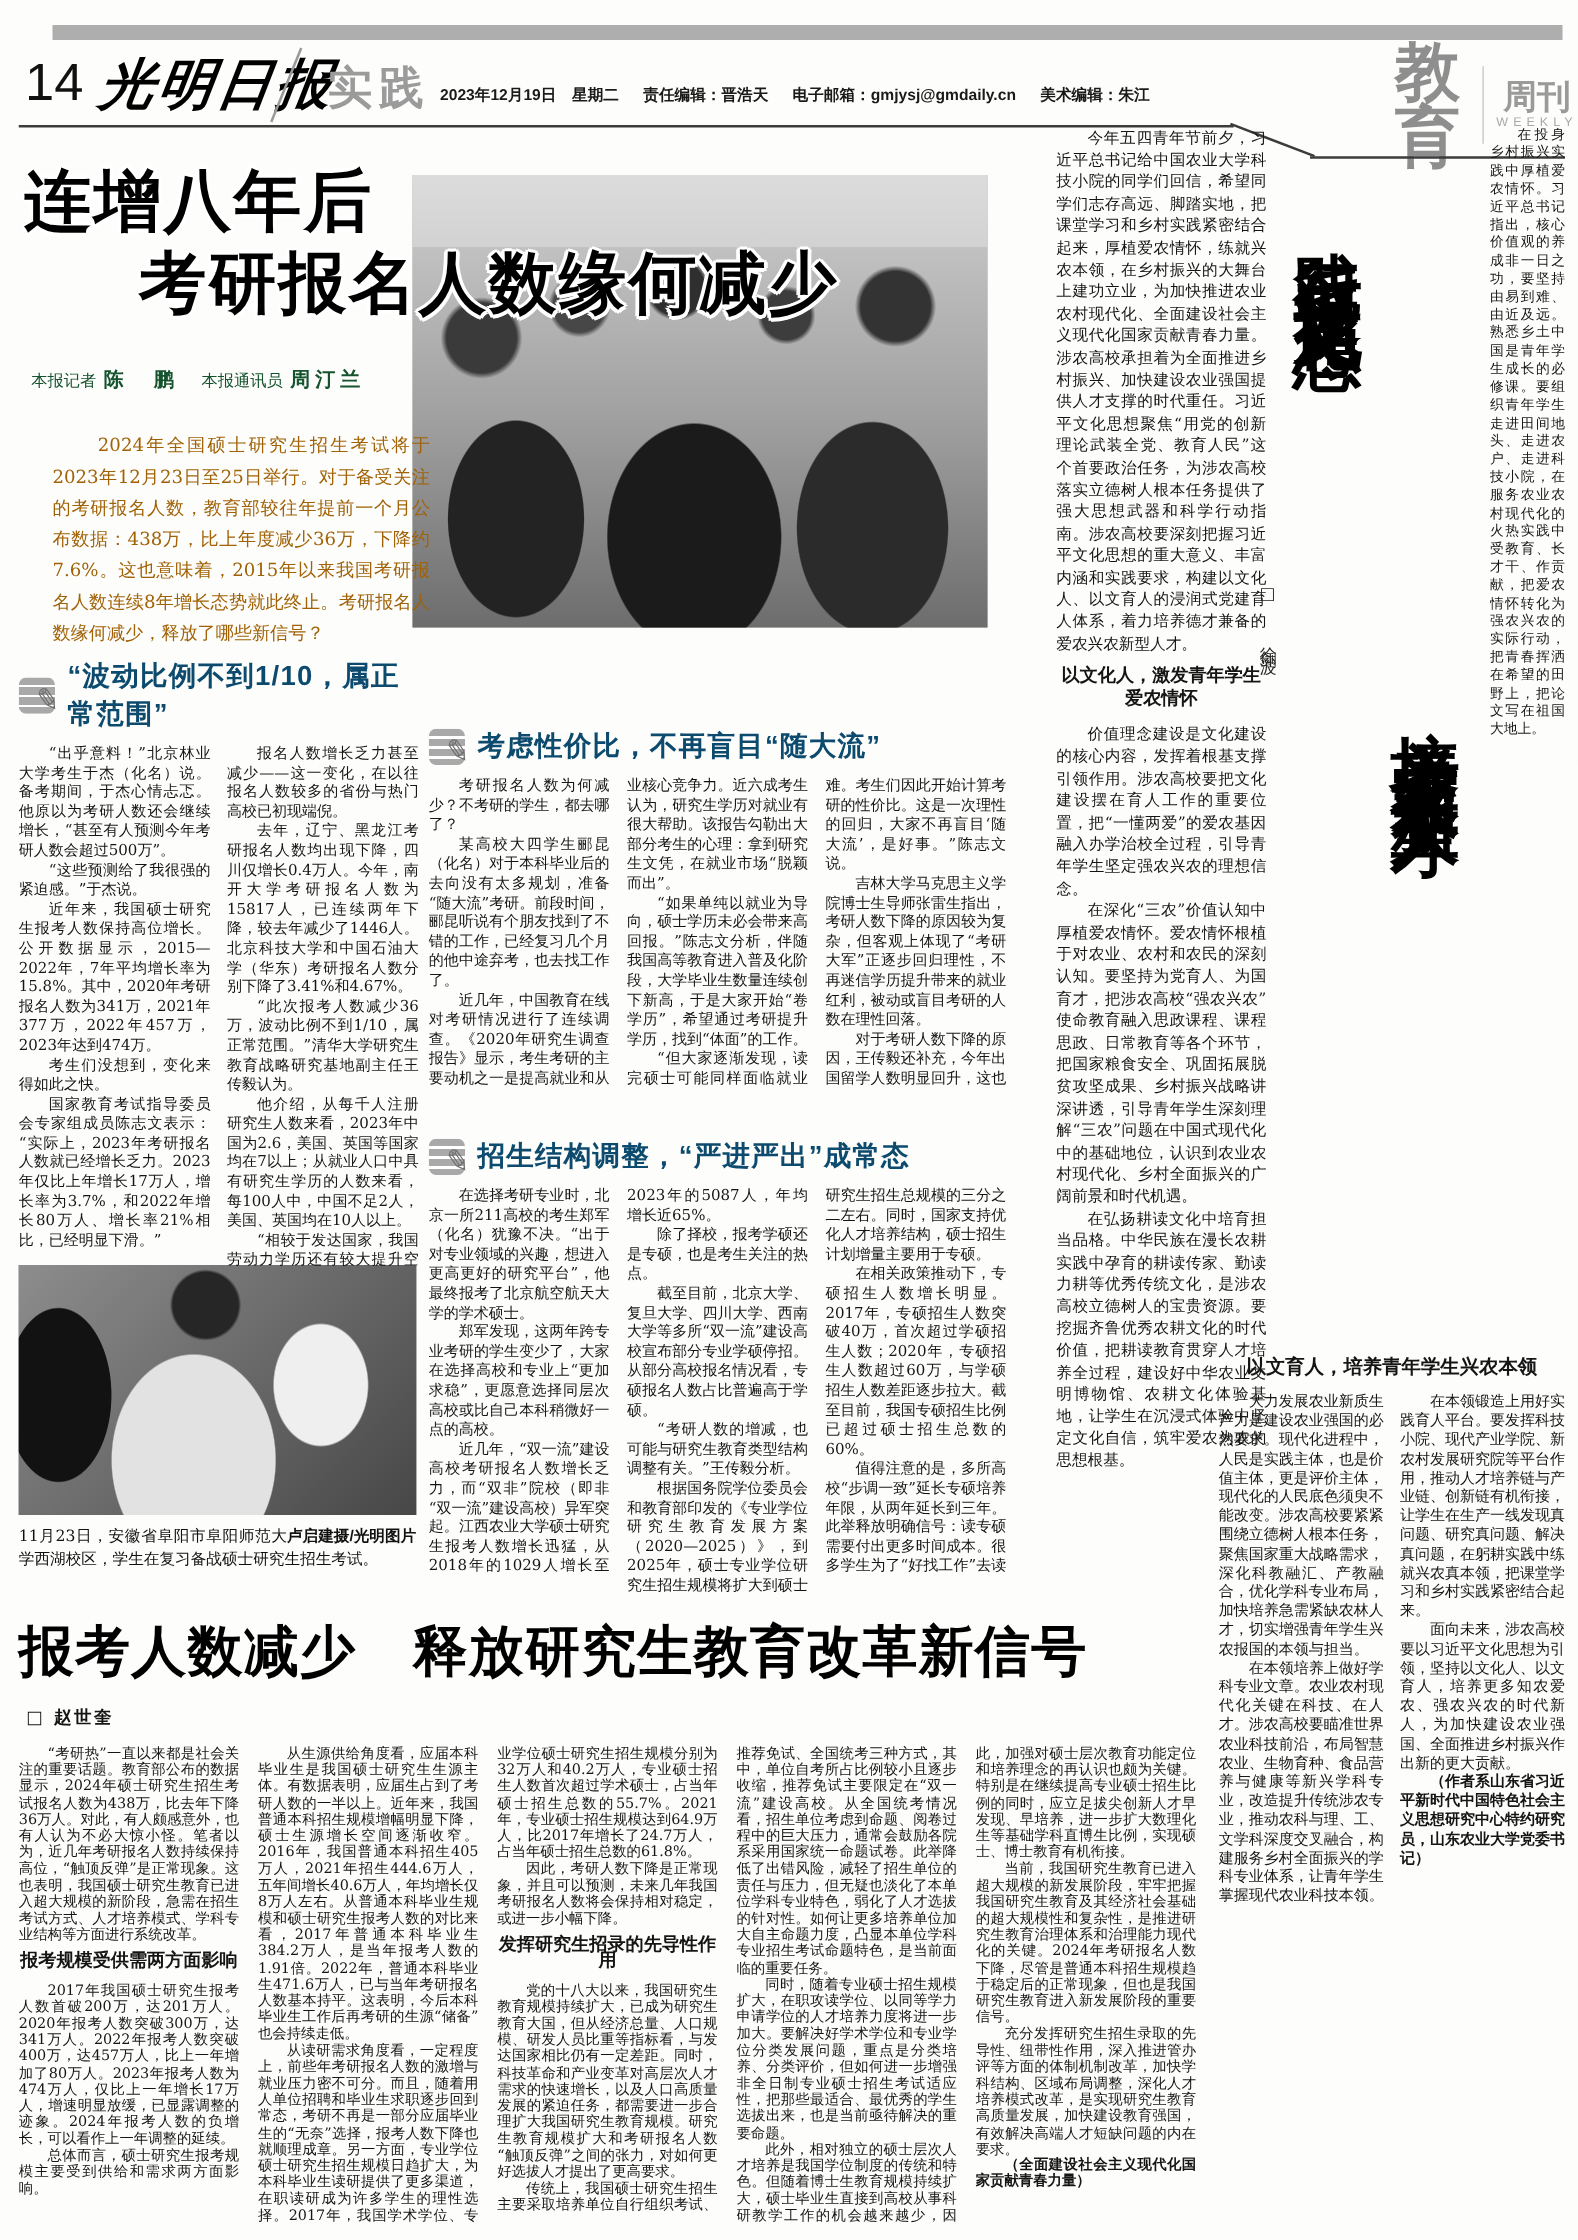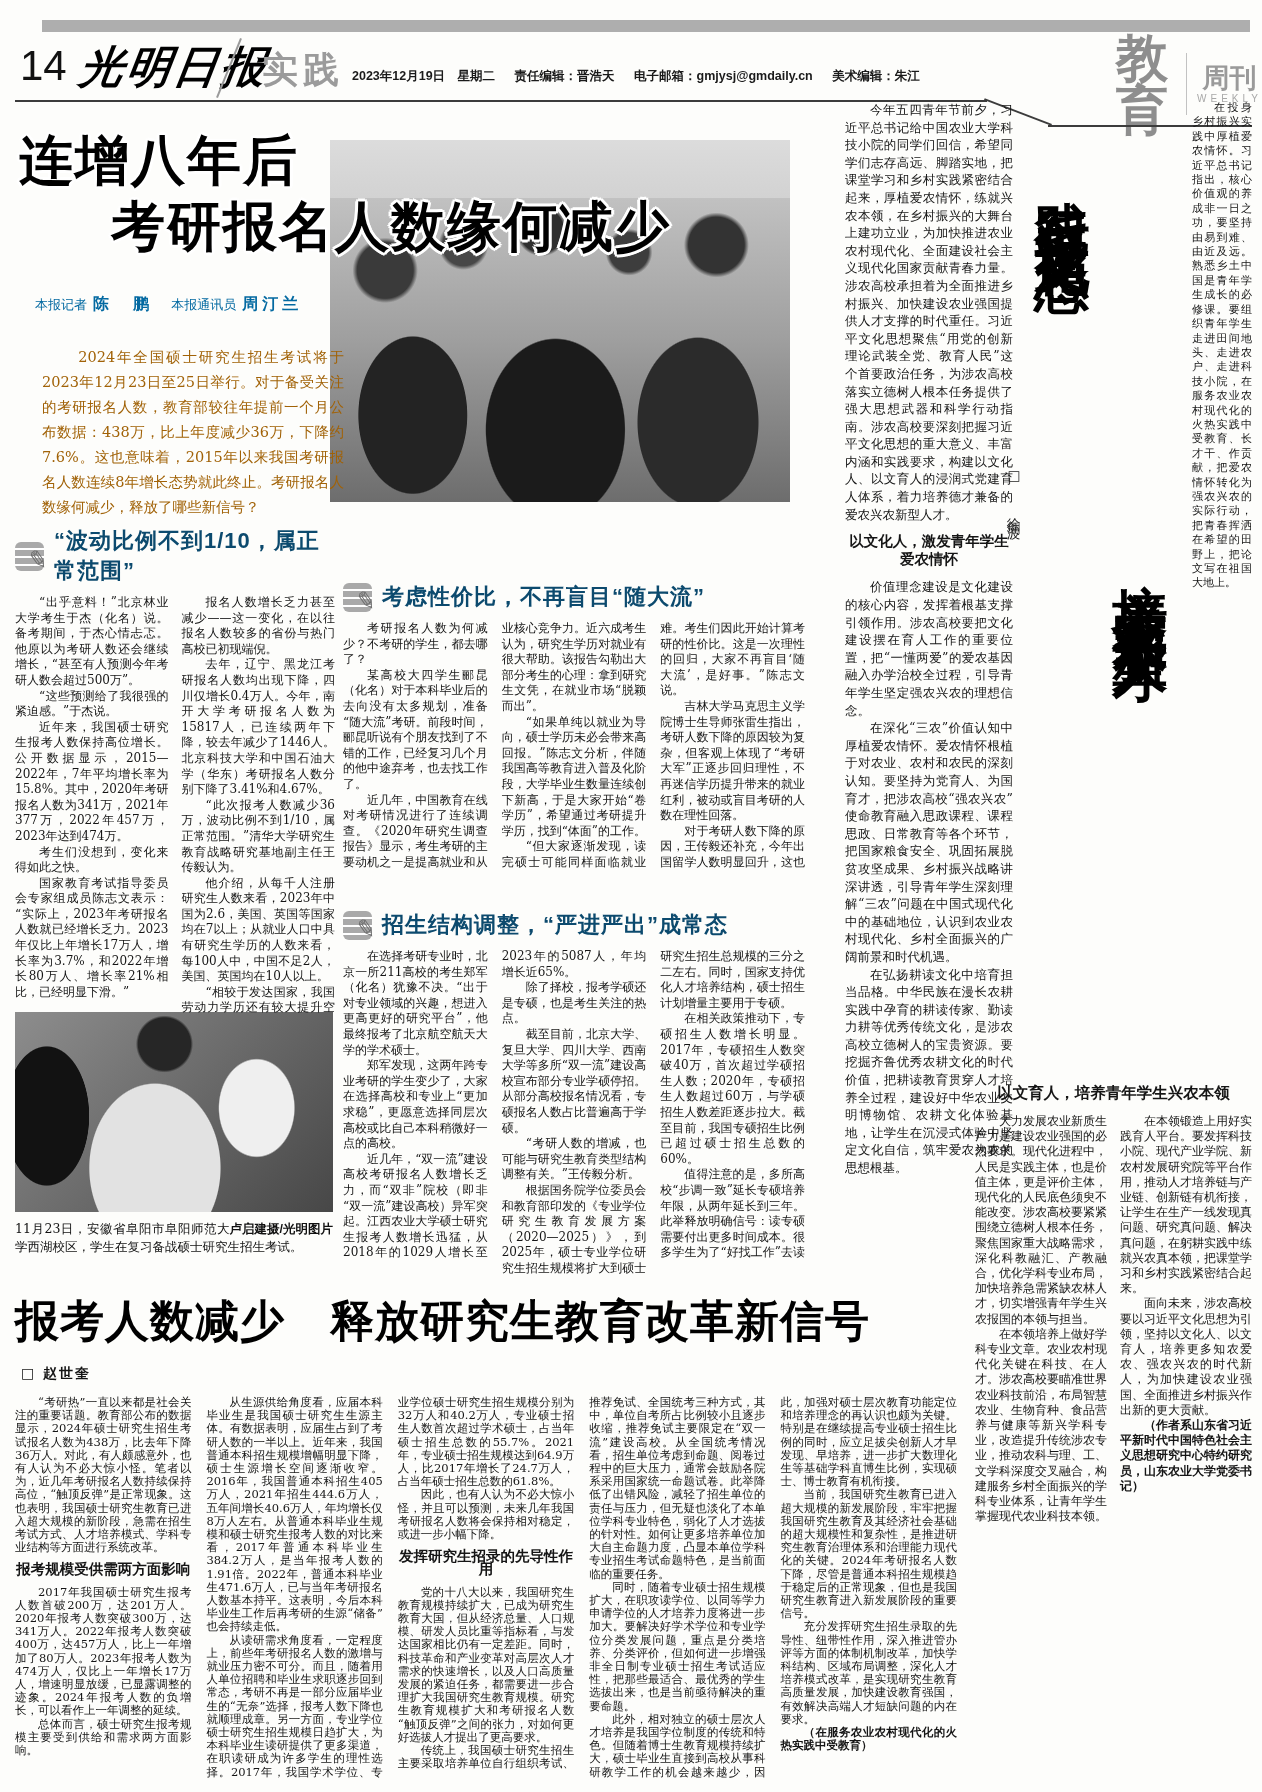--- a/index.html
+++ b/index.html
@@ -43,21 +43,21 @@
     radial-gradient(circle at 47% 16%,#262626 0 11%,rgba(0,0,0,0) 12%),
     radial-gradient(ellipse 105px 135px at 44% 78%,#e2e2e2 0 62%,rgba(0,0,0,0) 63%),
     radial-gradient(ellipse 70px 115px at 10% 52%,#121212 0 60%,rgba(0,0,0,0) 61%),
     linear-gradient(135deg,#8d8d8d,#474747);}
 
   
   .top-story{position:absolute;left:15px;top:112px;width:775px;height:1175px;}
   .main-headline{position:absolute;left:4px;top:16px;z-index:3;margin:0;font-size:54px;font-weight:900;line-height:1.22;letter-spacing:2px;color:#000;
     text-shadow:-3px 0 #fff,3px 0 #fff,0 -3px #fff,0 3px #fff,-2px -2px #fff,2px 2px #fff,2px -2px #fff,-2px 2px #fff;}
   .hl2{display:block;margin-left:92px;}
-  .byline{position:absolute;left:20px;top:182px;font-size:13px;color:#0369a1;}
+  .byline{position:absolute;left:10px;top:182px;font-size:13px;color:#14532d;}
   .byline b{font-size:16px;letter-spacing:4px;margin:0 14px 0 6px;}
   .lead{position:absolute;left:12px;top:218px;width:302px;margin:15px;font-size:14.5px;line-height:1.72;font-weight:400;text-align:justify;text-indent:2.5em;color:#a16207;}
   .caption{font-size:12.5px;line-height:1.45;color:#111;text-align:justify;}
   .cap1{position:absolute;left:315px;top:370px;width:460px;display:flex;justify-content:space-between;gap:12px;}
   .cap2{position:absolute;left:0;top:1108px;width:318px;}
   .credit{font-family:"Liberation Sans",sans-serif;font-weight:700;white-space:nowrap;}
   .cap2 .credit{float:right;}
 
   .sec{position:absolute;}
   .sec-head{display:flex;align-items:center;gap:10px;margin-bottom:9px;}
@@ -206,29 +206,29 @@
   <section class="bottom-article">
     <h1 class="bottom-headline">报考人数减少　释放研究生教育改革新信号</h1>
     <div class="bottom-author">□ 赵世奎</div>
     <div class="bottom-body">
         <p class="para">“考研热”一直以来都是社会关注的重要话题。教育部公布的数据显示，2024年硕士研究生招生考试报名人数为438万，比去年下降36万人。对此，有人颇感意外，也有人认为不必大惊小怪。笔者以为，近几年考研报名人数持续保持高位，“触顶反弹”是正常现象。这也表明，我国硕士研究生教育已进入超大规模的新阶段，急需在招生考试方式、人才培养模式、学科专业结构等方面进行系统改革。</p>
         <div class="colhead">报考规模受供需两方面影响</div>
         <p class="para">2017年我国硕士研究生报考人数首破200万，达201万人。2020年报考人数突破300万，达341万人。2022年报考人数突破400万，达457万人，比上一年增加了80万人。2023年报考人数为474万人，仅比上一年增长17万人，增速明显放缓，已显露调整的迹象。2024年报考人数的负增长，可以看作上一年调整的延续。</p>
         <p class="para">总体而言，硕士研究生报考规模主要受到供给和需求两方面影响。</p>
         <p class="para">从生源供给角度看，应届本科毕业生是我国硕士研究生生源主体。有数据表明，应届生占到了考研人数的一半以上。近年来，我国普通本科招生规模增幅明显下降，硕士生源增长空间逐渐收窄。2016年，我国普通本科招生405万人，2021年招生444.6万人，五年间增长40.6万人，年均增长仅8万人左右。从普通本科毕业生规模和硕士研究生报考人数的对比来看，2017年普通本科毕业生384.2万人，是当年报考人数的1.91倍。2022年，普通本科毕业生471.6万人，已与当年考研报名人数基本持平。这表明，今后本科毕业生工作后再考研的生源“储备”也会持续走低。</p>
         <p class="para">从读研需求角度看，一定程度上，前些年考研报名人数的激增与就业压力密不可分。而且，随着用人单位招聘和毕业生求职逐步回到常态，考研不再是一部分应届毕业生的“无奈”选择，报考人数下降也就顺理成章。另一方面，专业学位硕士研究生招生规模日趋扩大，为本科毕业生读研提供了更多渠道，在职读研成为许多学生的理性选择。2017年，我国学术学位、专业学位硕士研究生招生规模分别为32万人和40.2万人，专业硕士招生人数首次超过学术硕士，占当年硕士招生总数的55.7%。2021年，专业硕士招生规模达到64.9万人，比2017年增长了24.7万人，占当年硕士招生总数的61.8%。</p>
-        <p class="para">因此，也有人认为不必大惊小怪，并且可以预测，未来几年我国考研报名人数将会保持相对稳定，或进一步小幅下降。</p>
+        <p class="para">因此，考研人数下降是正常现象，并且可以预测，未来几年我国考研报名人数将会保持相对稳定，或进一步小幅下降。</p>
         <div class="colhead">发挥研究生招录的先导性作用</div>
         <p class="para">党的十八大以来，我国研究生教育规模持续扩大，已成为研究生教育大国，但从经济总量、人口规模、研发人员比重等指标看，与发达国家相比仍有一定差距。同时，科技革命和产业变革对高层次人才需求的快速增长，以及人口高质量发展的紧迫任务，都需要进一步合理扩大我国研究生教育规模。研究生教育规模扩大和考研报名人数“触顶反弹”之间的张力，对如何更好选拔人才提出了更高要求。</p>
         <p class="para">传统上，我国硕士研究生招生主要采取培养单位自行组织考试、推荐免试、全国统考三种方式，其中，单位自考所占比例较小且逐步收缩，推荐免试主要限定在“双一流”建设高校。从全国统考情况看，招生单位考虑到命题、阅卷过程中的巨大压力，通常会鼓励各院系采用国家统一命题试卷。此举降低了出错风险，减轻了招生单位的责任与压力，但无疑也淡化了本单位学科专业特色，弱化了人才选拔的针对性。如何让更多培养单位加大自主命题力度，凸显本单位学科专业招生考试命题特色，是当前面临的重要任务。</p>
         <p class="para">同时，随着专业硕士招生规模扩大，在职攻读学位、以同等学力申请学位的人才培养力度将进一步加大。要解决好学术学位和专业学位分类发展问题，重点是分类培养、分类评价，但如何进一步增强非全日制专业硕士招生考试适应性，把那些最适合、最优秀的学生选拔出来，也是当前亟待解决的重要命题。</p>
         <p class="para">此外，相对独立的硕士层次人才培养是我国学位制度的传统和特色。但随着博士生教育规模持续扩大，硕士毕业生直接到高校从事科研教学工作的机会越来越少，因此，加强对硕士层次教育功能定位和培养理念的再认识也颇为关键。特别是在继续提高专业硕士招生比例的同时，应立足拔尖创新人才早发现、早培养，进一步扩大数理化生等基础学科直博生比例，实现硕士、博士教育有机衔接。</p>
         <p class="para">当前，我国研究生教育已进入超大规模的新发展阶段，牢牢把握我国研究生教育及其经济社会基础的超大规模性和复杂性，是推进研究生教育治理体系和治理能力现代化的关键。2024年考研报名人数下降，尽管是普通本科招生规模趋于稳定后的正常现象，但也是我国研究生教育进入新发展阶段的重要信号。</p>
         <p class="para">充分发挥研究生招生录取的先导性、纽带性作用，深入推进管办评等方面的体制机制改革，加快学科结构、区域布局调整，深化人才培养模式改革，是实现研究生教育高质量发展，加快建设教育强国，有效解决高端人才短缺问题的内在要求。</p>
-        <p class="para battr">（在服务农业农村现代化的火热实践中受教育）</p>
+        <p class="para battr">（全面建设社会主义现代化国家贡献青春力量）</p>
       </div>
   </section>
 
   <aside class="right-article">
     <div class="ra-left">
         <p class="para">今年五四青年节前夕，习近平总书记给中国农业大学科技小院的同学们回信，希望同学们志存高远、脚踏实地，把课堂学习和乡村实践紧密结合起来，厚植爱农情怀，练就兴农本领，在乡村振兴的大舞台上建功立业，为加快推进农业农村现代化、全面建设社会主义现代化国家贡献青春力量。涉农高校承担着为全面推进乡村振兴、加快建设农业强国提供人才支撑的时代重任。习近平文化思想聚焦“用党的创新理论武装全党、教育人民”这个首要政治任务，为涉农高校落实立德树人根本任务提供了强大思想武器和科学行动指南。涉农高校要深刻把握习近平文化思想的重大意义、丰富内涵和实践要求，构建以文化人、以文育人的浸润式党建育人体系，着力培养德才兼备的爱农兴农新型人才。</p>
         <div class="colhead">以文化人，激发青年学生爱农情怀</div>
         <p class="para">价值理念建设是文化建设的核心内容，发挥着根基支撑引领作用。涉农高校要把文化建设摆在育人工作的重要位置，把“一懂两爱”的爱农基因融入办学治校全过程，引导青年学生坚定强农兴农的理想信念。</p>
         <p class="para">在深化“三农”价值认知中厚植爱农情怀。爱农情怀根植于对农业、农村和农民的深刻认知。要坚持为党育人、为国育才，把涉农高校“强农兴农”使命教育融入思政课程、课程思政、日常教育等各个环节，把国家粮食安全、巩固拓展脱贫攻坚成果、乡村振兴战略讲深讲透，引导青年学生深刻理解“三农”问题在中国式现代化中的基础地位，认识到农业农村现代化、乡村全面振兴的广阔前景和时代机遇。</p>
         <p class="para">在弘扬耕读文化中培育担当品格。中华民族在漫长农耕实践中孕育的耕读传家、勤读力耕等优秀传统文化，是涉农高校立德树人的宝贵资源。要挖掘齐鲁优秀农耕文化的时代价值，把耕读教育贯穿人才培养全过程，建设好中华农业文明博物馆、农耕文化体验基地，让学生在沉浸式体验中坚定文化自信，筑牢爱农为农的思想根基。</p>

